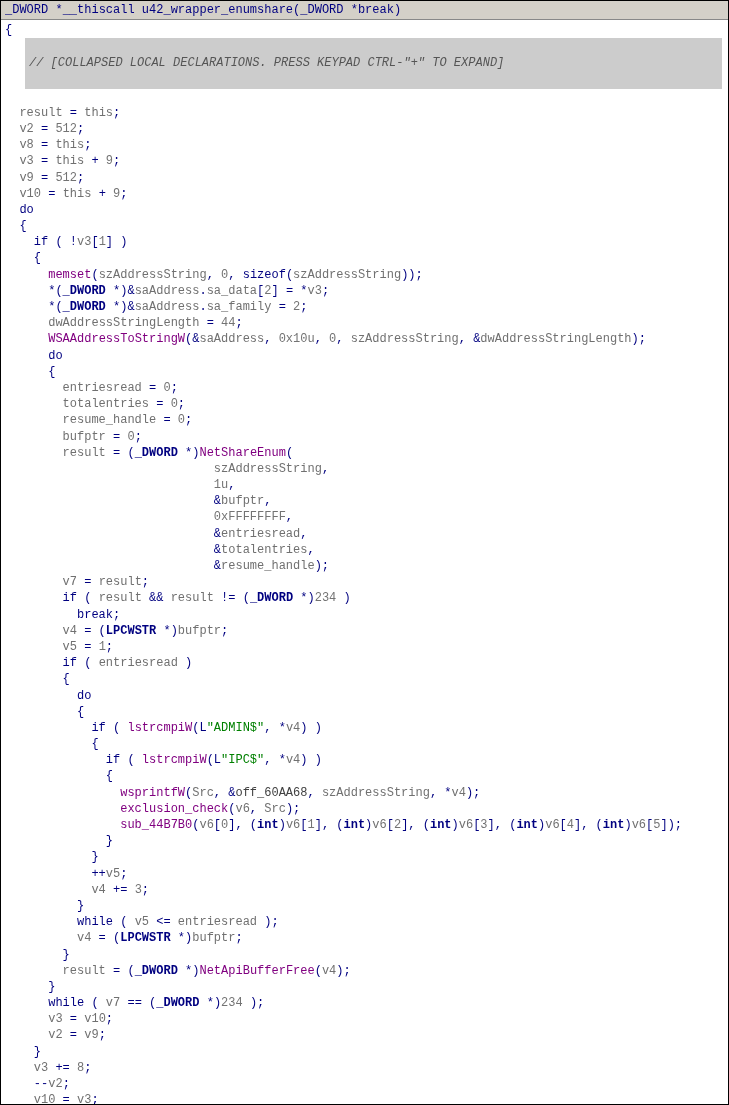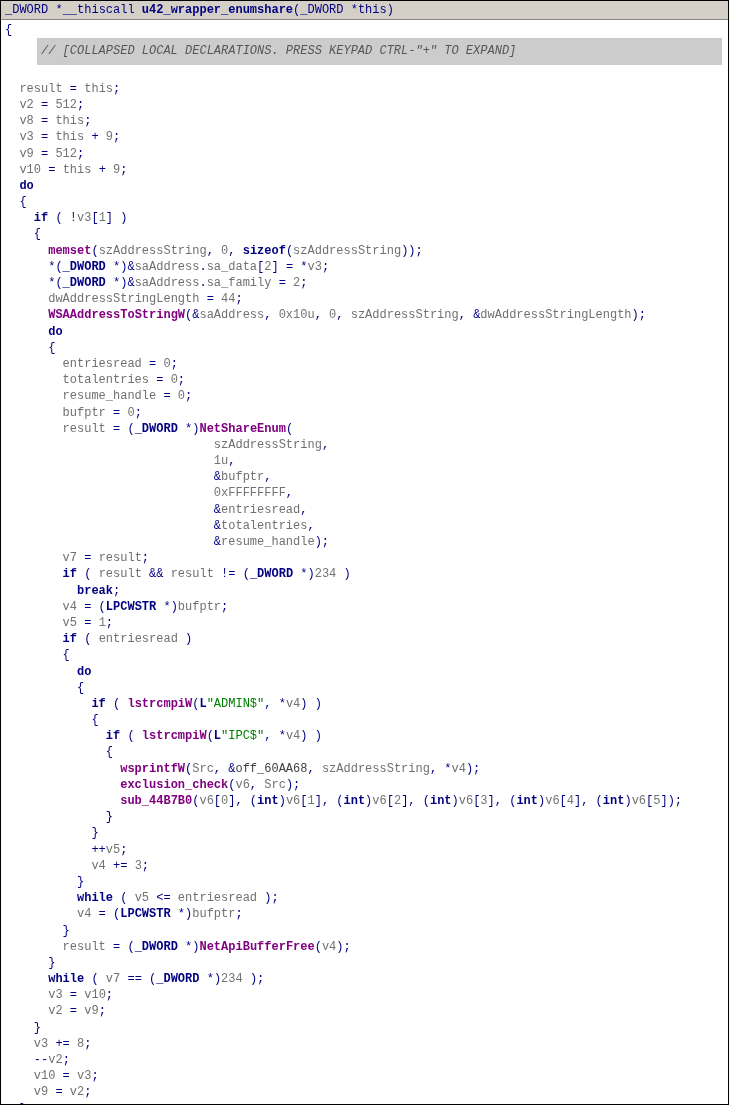--- a/index.html
+++ b/index.html
@@ -17,40 +17,40 @@
     background: #d4d0c8;
     color: #000080;
     padding: 1px 4px;
     border-bottom: 1px solid #888;
   }
   .header .func { color: #000080; }
   .collapsed {
     background: #cccccc;
     color: #555;
     font-style: italic;
-    padding: 5px 4px;
-    margin-left: 32px;
+    padding: 17px 4px;
+    margin-left: 20px;
     margin-right: 2px;
   }
   .code {
     padding: 2px 4px 6px 4px;
     white-space: pre;
     color: #000080;
   }
-  .kw { color: #000080; font-weight: bold; }
+  .kw { color: #000080; font-weight: normal; }
   .type { color: #000080; font-weight: bold; }
   .num  { color: #737373; }
   .str  { color: #008000; }
-  .func { color: #800080; font-weight: bold; }
+  .func { color: #800080; }
   .var  { color: #707070; }
   .addr { color: #404040; }
   .line { display: block; }
 </style>
 </head>
 <body>
 
 <div class="header">
   <span>_DWORD</span>
   <span>*</span><span>__thiscall</span>
-  <span class="func">u42_wrapper_enumshare</span><span>(_DWORD *this)</span>
+  <span class="func">u42_wrapper_enumshare</span><span>(_DWORD *break)</span>
 </div>
 
 <div class="code"><span class="line">{</span><div class="collapsed">// [COLLAPSED LOCAL DECLARATIONS. PRESS KEYPAD CTRL-"+" TO EXPAND]</div><span class="line"> </span><span class="line">  <span class="var">result</span> = <span class="var">this</span>;</span><span class="line">  <span class="var">v2</span> = <span class="num">512</span>;</span><span class="line">  <span class="var">v8</span> = <span class="var">this</span>;</span><span class="line">  <span class="var">v3</span> = <span class="var">this</span> + <span class="num">9</span>;</span><span class="line">  <span class="var">v9</span> = <span class="num">512</span>;</span><span class="line">  <span class="var">v10</span> = <span class="var">this</span> + <span class="num">9</span>;</span><span class="line">  <span class="kw">do</span></span><span class="line">  {</span><span class="line">    <span class="kw">if</span> ( !<span class="var">v3</span>[<span class="num">1</span>] )</span><span class="line">    {</span><span class="line">      <span class="func">memset</span>(<span class="var">szAddressString</span>, <span class="num">0</span>, <span class="kw">sizeof</span>(<span class="var">szAddressString</span>));</span><span class="line">      *(<span class="type">_DWORD</span> *)&amp;<span class="var">saAddress</span>.<span class="var">sa_data</span>[<span class="num">2</span>] = *<span class="var">v3</span>;</span><span class="line">      *(<span class="type">_DWORD</span> *)&amp;<span class="var">saAddress</span>.<span class="var">sa_family</span> = <span class="num">2</span>;</span><span class="line">      <span class="var">dwAddressStringLength</span> = <span class="num">44</span>;</span><span class="line">      <span class="func">WSAAddressToStringW</span>(&amp;<span class="var">saAddress</span>, <span class="num">0x10u</span>, <span class="num">0</span>, <span class="var">szAddressString</span>, &amp;<span class="var">dwAddressStringLength</span>);</span><span class="line">      <span class="kw">do</span></span><span class="line">      {</span><span class="line">        <span class="var">entriesread</span> = <span class="num">0</span>;</span><span class="line">        <span class="var">totalentries</span> = <span class="num">0</span>;</span><span class="line">        <span class="var">resume_handle</span> = <span class="num">0</span>;</span><span class="line">        <span class="var">bufptr</span> = <span class="num">0</span>;</span><span class="line">        <span class="var">result</span> = (<span class="type">_DWORD</span> *)<span class="func">NetShareEnum</span>(</span><span class="line">                             <span class="var">szAddressString</span>,</span><span class="line">                             <span class="num">1u</span>,</span><span class="line">                             &amp;<span class="var">bufptr</span>,</span><span class="line">                             <span class="num">0xFFFFFFFF</span>,</span><span class="line">                             &amp;<span class="var">entriesread</span>,</span><span class="line">                             &amp;<span class="var">totalentries</span>,</span><span class="line">                             &amp;<span class="var">resume_handle</span>);</span><span class="line">        <span class="var">v7</span> = <span class="var">result</span>;</span><span class="line">        <span class="kw">if</span> ( <span class="var">result</span> &amp;&amp; <span class="var">result</span> != (<span class="type">_DWORD</span> *)<span class="num">234</span> )</span><span class="line">          <span class="kw">break</span>;</span><span class="line">        <span class="var">v4</span> = (<span class="type">LPCWSTR</span> *)<span class="var">bufptr</span>;</span><span class="line">        <span class="var">v5</span> = <span class="num">1</span>;</span><span class="line">        <span class="kw">if</span> ( <span class="var">entriesread</span> )</span><span class="line">        {</span><span class="line">          <span class="kw">do</span></span><span class="line">          {</span><span class="line">            <span class="kw">if</span> ( <span class="func">lstrcmpiW</span>(<span class="kw">L</span><span class="str">"ADMIN$"</span>, *<span class="var">v4</span>) )</span><span class="line">            {</span><span class="line">              <span class="kw">if</span> ( <span class="func">lstrcmpiW</span>(<span class="kw">L</span><span class="str">"IPC$"</span>, *<span class="var">v4</span>) )</span><span class="line">              {</span><span class="line">                <span class="func">wsprintfW</span>(<span class="var">Src</span>, &amp;<span class="addr">off_60AA68</span>, <span class="var">szAddressString</span>, *<span class="var">v4</span>);</span><span class="line">                <span class="func">exclusion_check</span>(<span class="var">v6</span>, <span class="var">Src</span>);</span><span class="line">                <span class="func">sub_44B7B0</span>(<span class="var">v6</span>[<span class="num">0</span>], (<span class="type">int</span>)<span class="var">v6</span>[<span class="num">1</span>], (<span class="type">int</span>)<span class="var">v6</span>[<span class="num">2</span>], (<span class="type">int</span>)<span class="var">v6</span>[<span class="num">3</span>], (<span class="type">int</span>)<span class="var">v6</span>[<span class="num">4</span>], (<span class="type">int</span>)<span class="var">v6</span>[<span class="num">5</span>]);</span><span class="line">              }</span><span class="line">            }</span><span class="line">            ++<span class="var">v5</span>;</span><span class="line">            <span class="var">v4</span> += <span class="num">3</span>;</span><span class="line">          }</span><span class="line">          <span class="kw">while</span> ( <span class="var">v5</span> &lt;= <span class="var">entriesread</span> );</span><span class="line">          <span class="var">v4</span> = (<span class="type">LPCWSTR</span> *)<span class="var">bufptr</span>;</span><span class="line">        }</span><span class="line">        <span class="var">result</span> = (<span class="type">_DWORD</span> *)<span class="func">NetApiBufferFree</span>(<span class="var">v4</span>);</span><span class="line">      }</span><span class="line">      <span class="kw">while</span> ( <span class="var">v7</span> == (<span class="type">_DWORD</span> *)<span class="num">234</span> );</span><span class="line">      <span class="var">v3</span> = <span class="var">v10</span>;</span><span class="line">      <span class="var">v2</span> = <span class="var">v9</span>;</span><span class="line">    }</span><span class="line">    <span class="var">v3</span> += <span class="num">8</span>;</span><span class="line">    --<span class="var">v2</span>;</span><span class="line">    <span class="var">v10</span> = <span class="var">v3</span>;</span><span class="line">    <span class="var">v9</span> = <span class="var">v2</span>;</span><span class="line">  }</span></div>
 
 </body></html>

